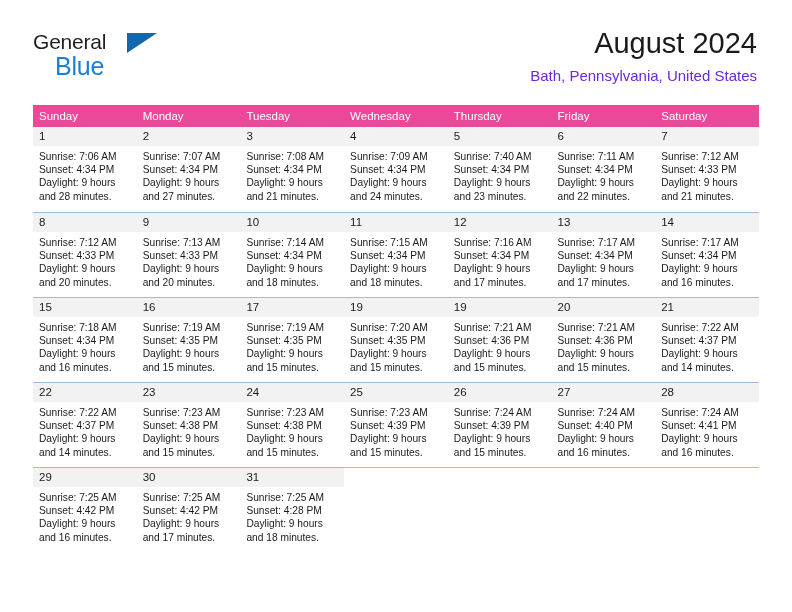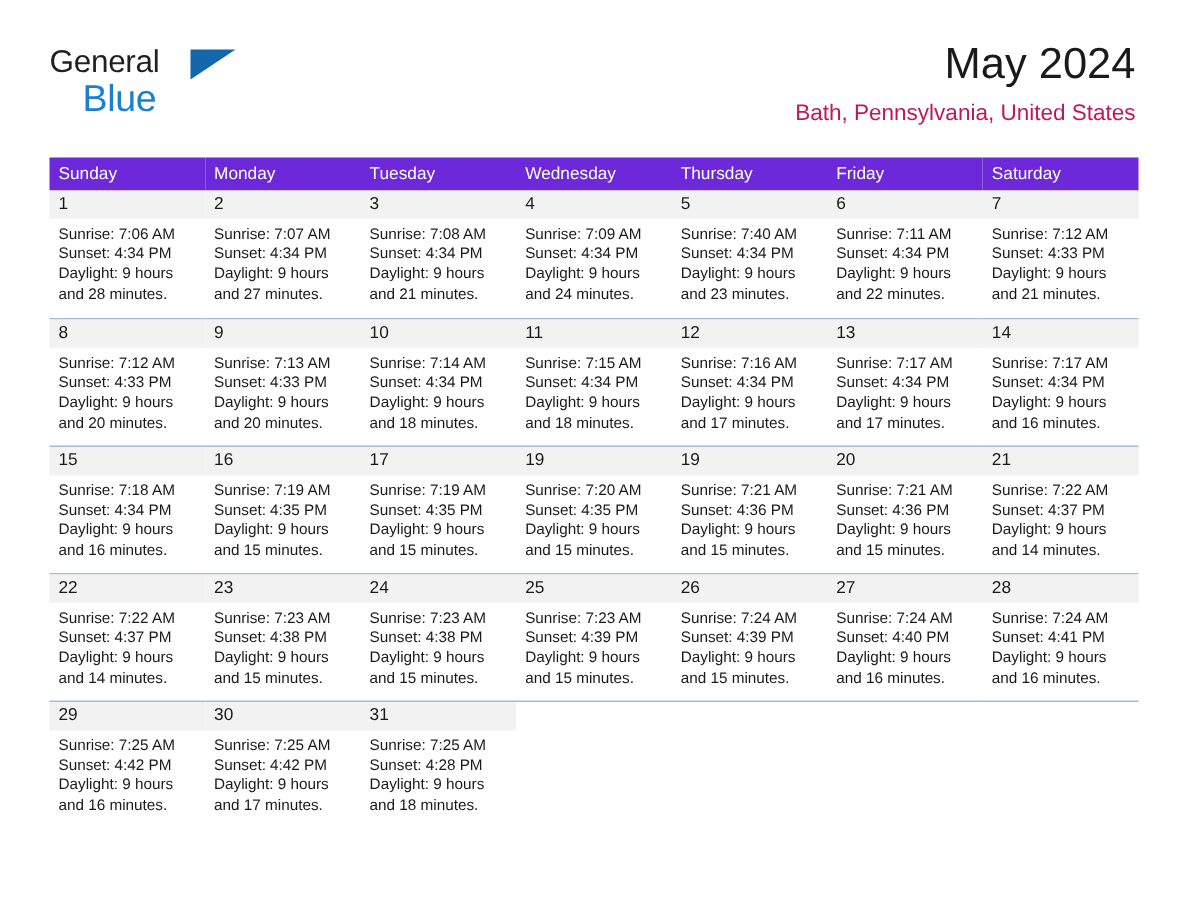--- a/index.html
+++ b/index.html
@@ -75,37 +75,37 @@
   .cal-title {
     font-size: 29px;
     font-weight: normal;
     color: #1a1a1a;
     line-height: 34px;
     white-space: nowrap;
   }
   .cal-subtitle {
     font-size: 15px;
     font-weight: normal;
-    color: #be185d;
+    color: #6d28d9;
     line-height: 20px;
     margin-top: 6px;
     white-space: nowrap;
   }
 
   
   .calendar {
     position: absolute;
     left: 33px;
     top: 105px;
     width: 726px;
     border-collapse: collapse;
     table-layout: fixed;
   }
   .calendar th {
-    background: #6d28d9;
+    background: #ec4899;
     color: #ffffff;
     font-size: 11.5px;
     font-weight: normal;
     text-align: left;
     padding: 5px 0 5px 6px;
     height: 11px;
     border: none;
   }
   .calendar td {
     vertical-align: top;
@@ -152,21 +152,21 @@
 
   <div class="header">
 
     <div class="brand">
       <span class="brand-general">General</span>
       <span class="brand-flag"></span>
       <span class="brand-blue">Blue</span>
     </div>
 
     <div class="title-block">
-      <div class="cal-title">May 2024</div>
+      <div class="cal-title">August 2024</div>
       <div class="cal-subtitle">Bath, Pennsylvania, United States</div>
     </div>
 
   </div>
 
   <table class="calendar">
     <thead>
       <tr>
         <th>Sunday</th>
         <th>Monday</th>

